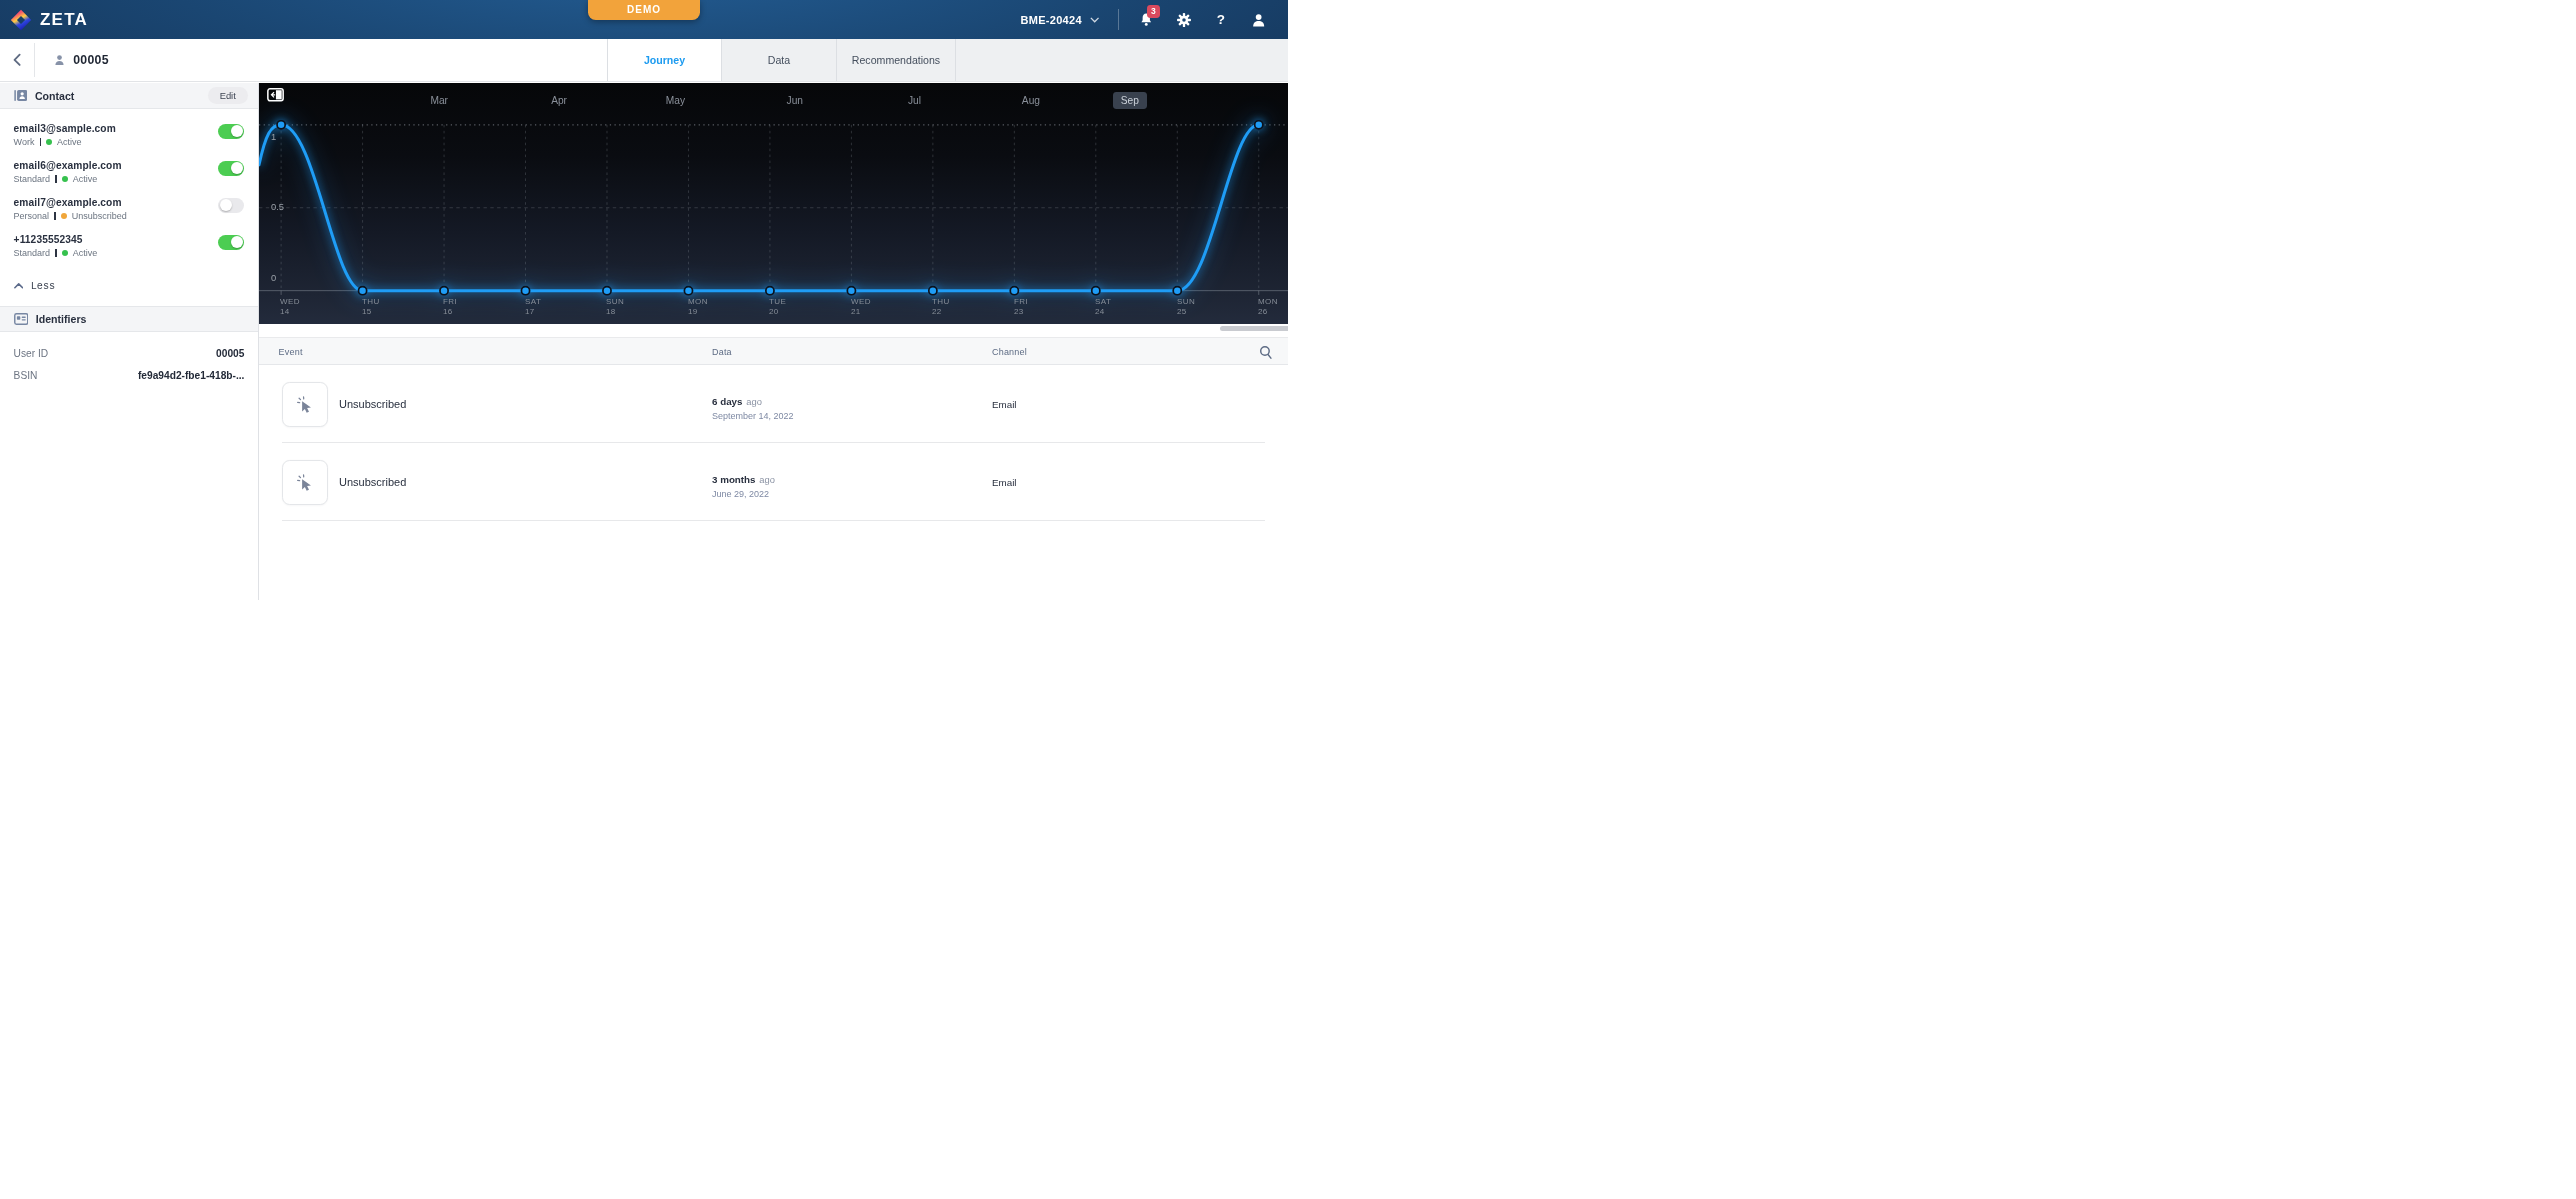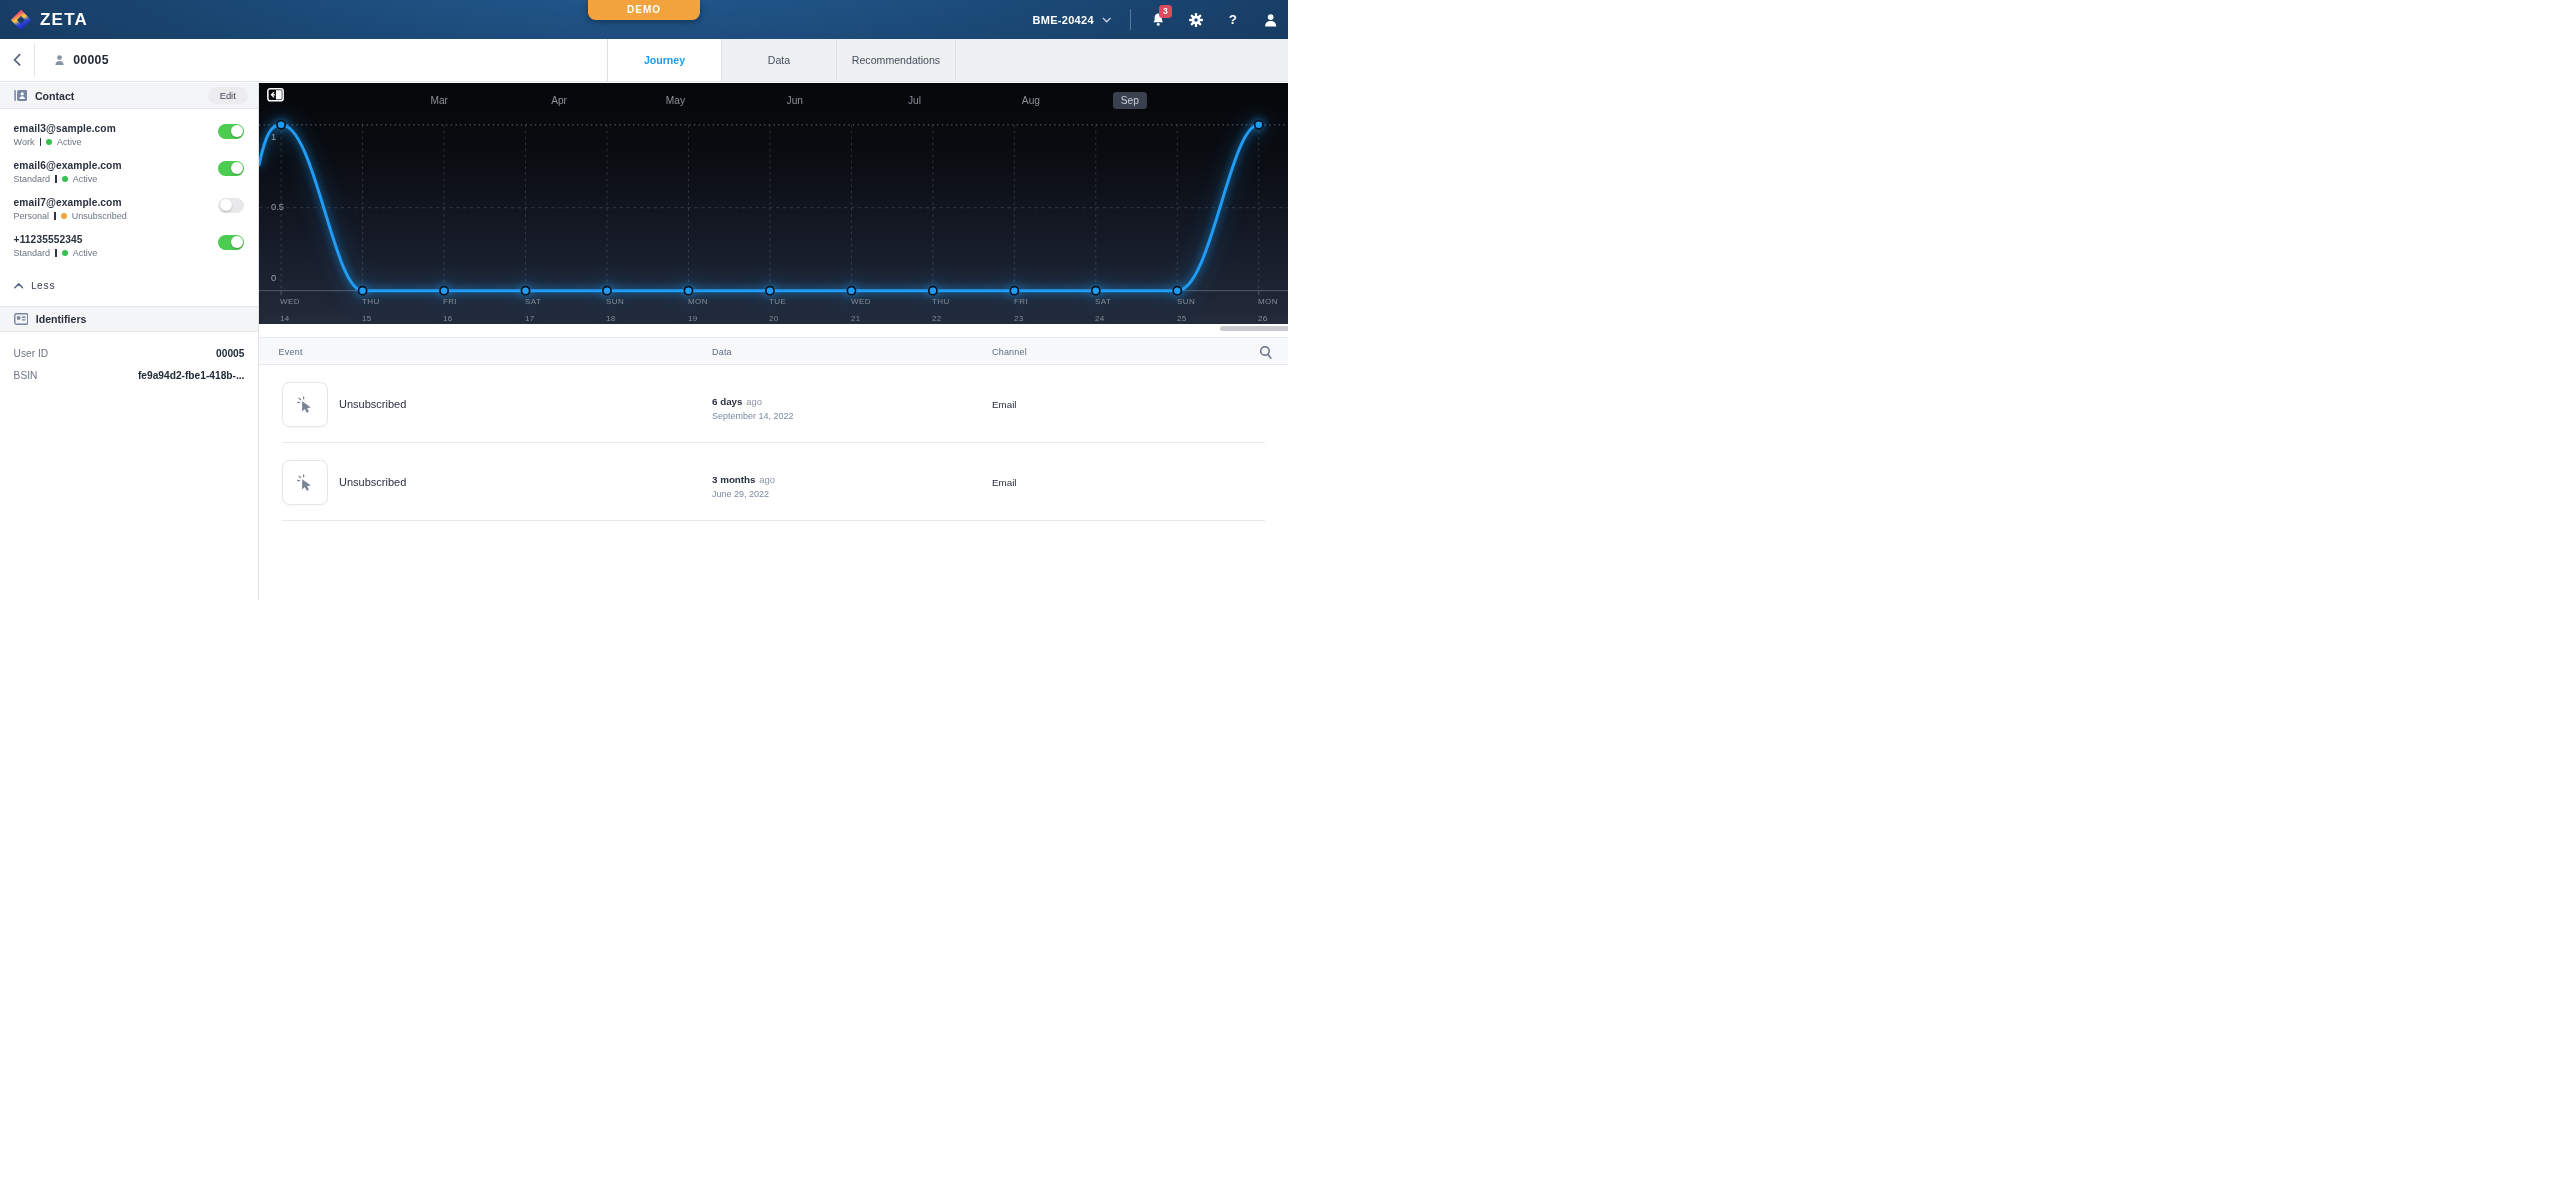--- a/index.html
+++ b/index.html
@@ -9,21 +9,21 @@
 
   
   .navbar { position:absolute; left:0; top:0; width:1288px; height:39px;
     background:radial-gradient(ellipse 1021px 221px at 50% -34px, #235d94 0%, #1a4672 48%, #132f51 100%);
     display:flex; align-items:center; z-index:30; }
   .brand { display:flex; align-items:center; gap:7.7px; padding-left:10.2px; }
   .brand-name { color:#fff; font-size:17px; font-weight:bold; letter-spacing:1.3px; }
   .demo-badge { position:absolute; left:50%; top:0; transform:translateX(-50%);
     background:#f2a33b; color:#fff; font-size:10px; font-weight:bold; letter-spacing:1px;
     padding:4.3px 39px 5.1px; border-radius:0 0 7.7px 7.7px; box-shadow:0 1.7px 6.8px rgba(0,0,0,.35); }
-  .nav-right { position:absolute; right:0; top:0; height:39px; display:flex; align-items:center; gap:18.7px; padding-right:8px; }
+  .nav-right { position:absolute; right:0; top:0; height:39px; display:flex; align-items:center; gap:18.7px; padding-right:20px; }
   .account { display:flex; align-items:center; gap:7.7px; color:#fff; font-size:11px; font-weight:600; letter-spacing:0.3px; cursor:pointer; }
   .nav-divider { width:0.9px; height:20.4px; background:rgba(255,255,255,.28); }
   .nav-icon { position:relative; display:flex; align-items:center; justify-content:center; width:18.7px; height:18.7px; cursor:pointer; }
   .nav-badge { position:absolute; left:9.4px; top:-5.1px; background:#db4a5e; color:#fff; font-size:8.5px; font-weight:bold;
     padding:0.9px 4.3px 1.7px; border-radius:3.4px; }
 
   
   .header-row { position:absolute; left:0; top:39px; width:1288px; height:43px; background:#eef0f2; border-bottom:0.9px solid #e2e4e7; z-index:20; }
   .header-left { position:absolute; left:0; top:0; width:607px; height:100%; background:#fff; display:flex; align-items:center; }
   .back-btn { width:34px; height:100%; display:flex; align-items:center; justify-content:center; cursor:pointer; }
@@ -62,21 +62,21 @@
 
   
   .chart { position:absolute; left:259px; top:83px; width:1029px; height:241px; overflow:hidden;
     background:linear-gradient(180deg,#060709 0%,#0a0c11 30%,#141925 62%,#1e2534 88%,#232b3c 100%); }
   .chart svg.plot { position:absolute; left:0; top:0; }
   .expand-icon { position:absolute; left:7.7px; top:5.1px; width:17px; height:13.6px; cursor:pointer; }
   .month-label { position:absolute; top:12px; width:60px; text-align:right; font-size:10.2px; color:#8a909a; cursor:pointer; }
   .month-label.selected { width:auto; background:rgba(62,70,85,.92); color:#ccd2da; border-radius:3.4px; padding:2.6px 7.7px 3.4px; top:9.4px; }
   .y-label { position:absolute; font-size:9.4px; color:#9aa0a8; }
   .day-label { position:absolute; width:54px; text-align:left; color:#868d97; letter-spacing:0.4px; }
-  .day-dow { font-size:8px; } .day-date { font-size:8px; margin-top:8px; }
+  .day-dow { font-size:8px; } .day-date { font-size:8px; margin-top:1px; }
   .line-glow { filter:drop-shadow(0 0 5px rgba(30,155,246,.8)) drop-shadow(0 0 14px rgba(30,155,246,.45)); }
 
   .hscroll-thumb { position:absolute; left:1220px; top:326px; width:78px; height:5.1px; border-radius:2.6px; background:#c9cbd0; cursor:pointer; }
 
   
   .etable { position:absolute; left:259px; top:337px; width:1029px; }
   .etable-head { position:relative; height:28px; background:#f7f8f9; border-top:0.9px solid #e9eaec; border-bottom:0.9px solid #e5e7ea; }
   .ehead-cell { position:absolute; top:8.5px; font-size:9px; color:#5d6b84; letter-spacing:0.2px; }
   .search-btn { position:absolute; right:15.3px; top:6.8px; cursor:pointer; }
   .erow { position:relative; height:78px; cursor:pointer; }

